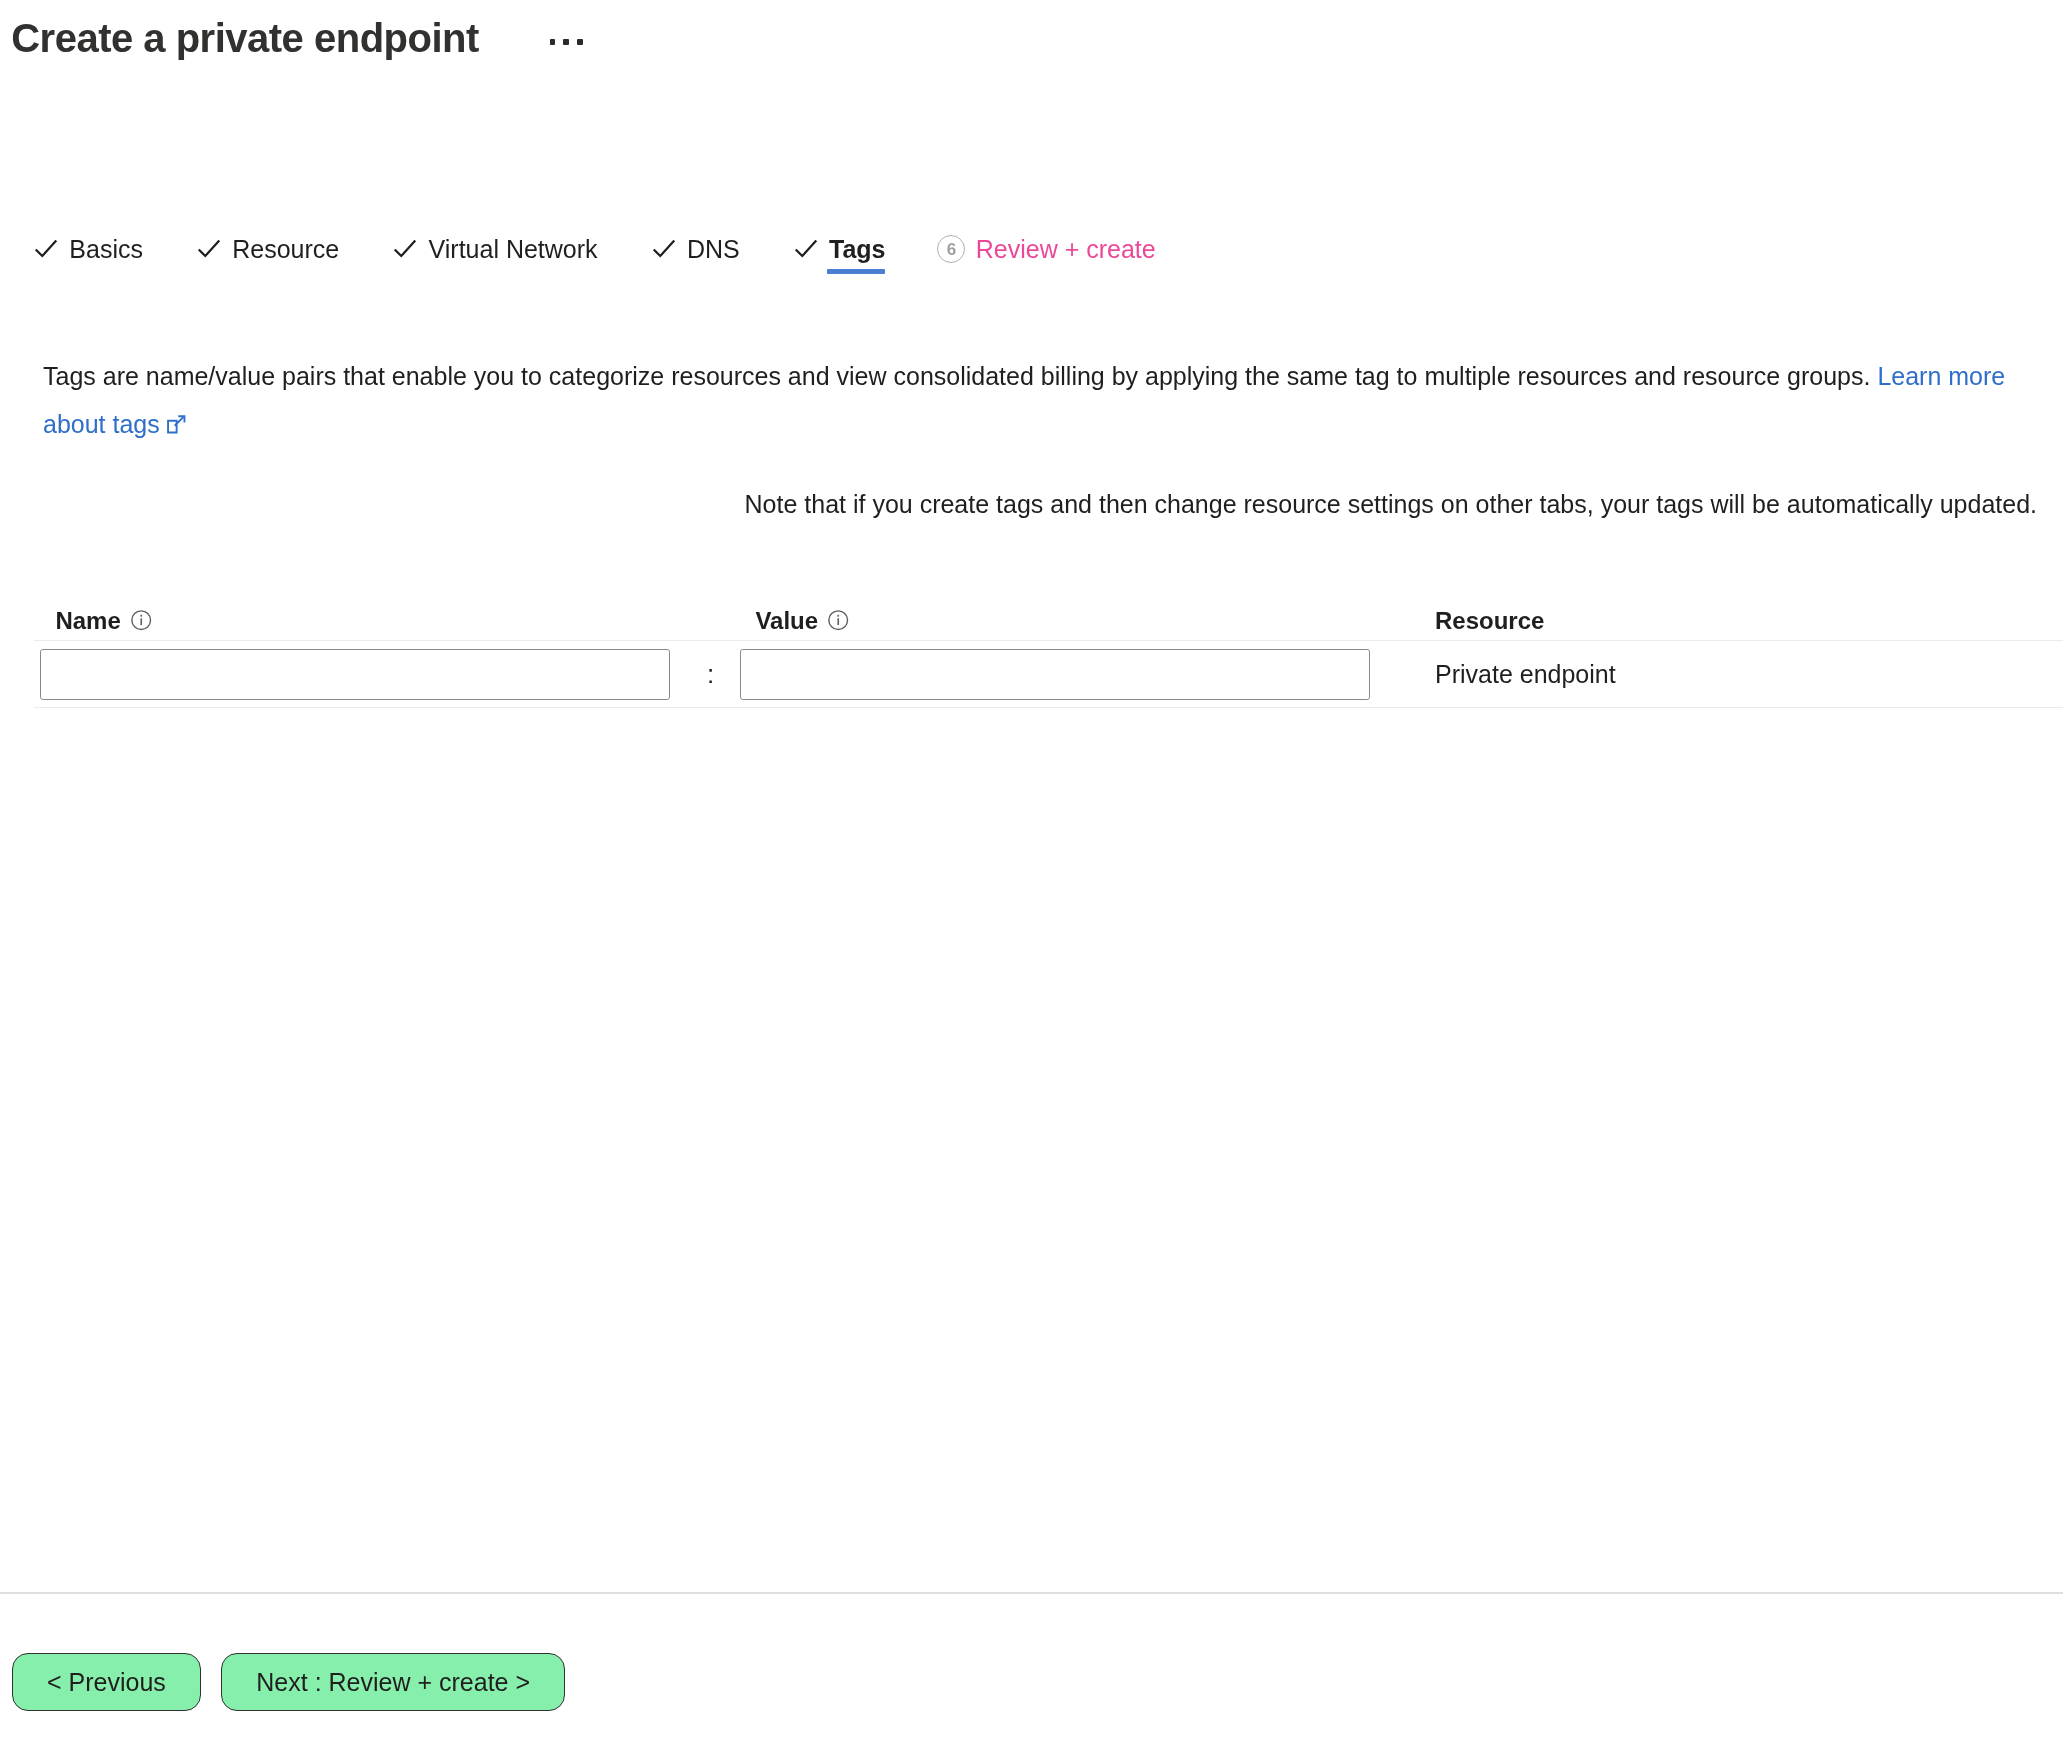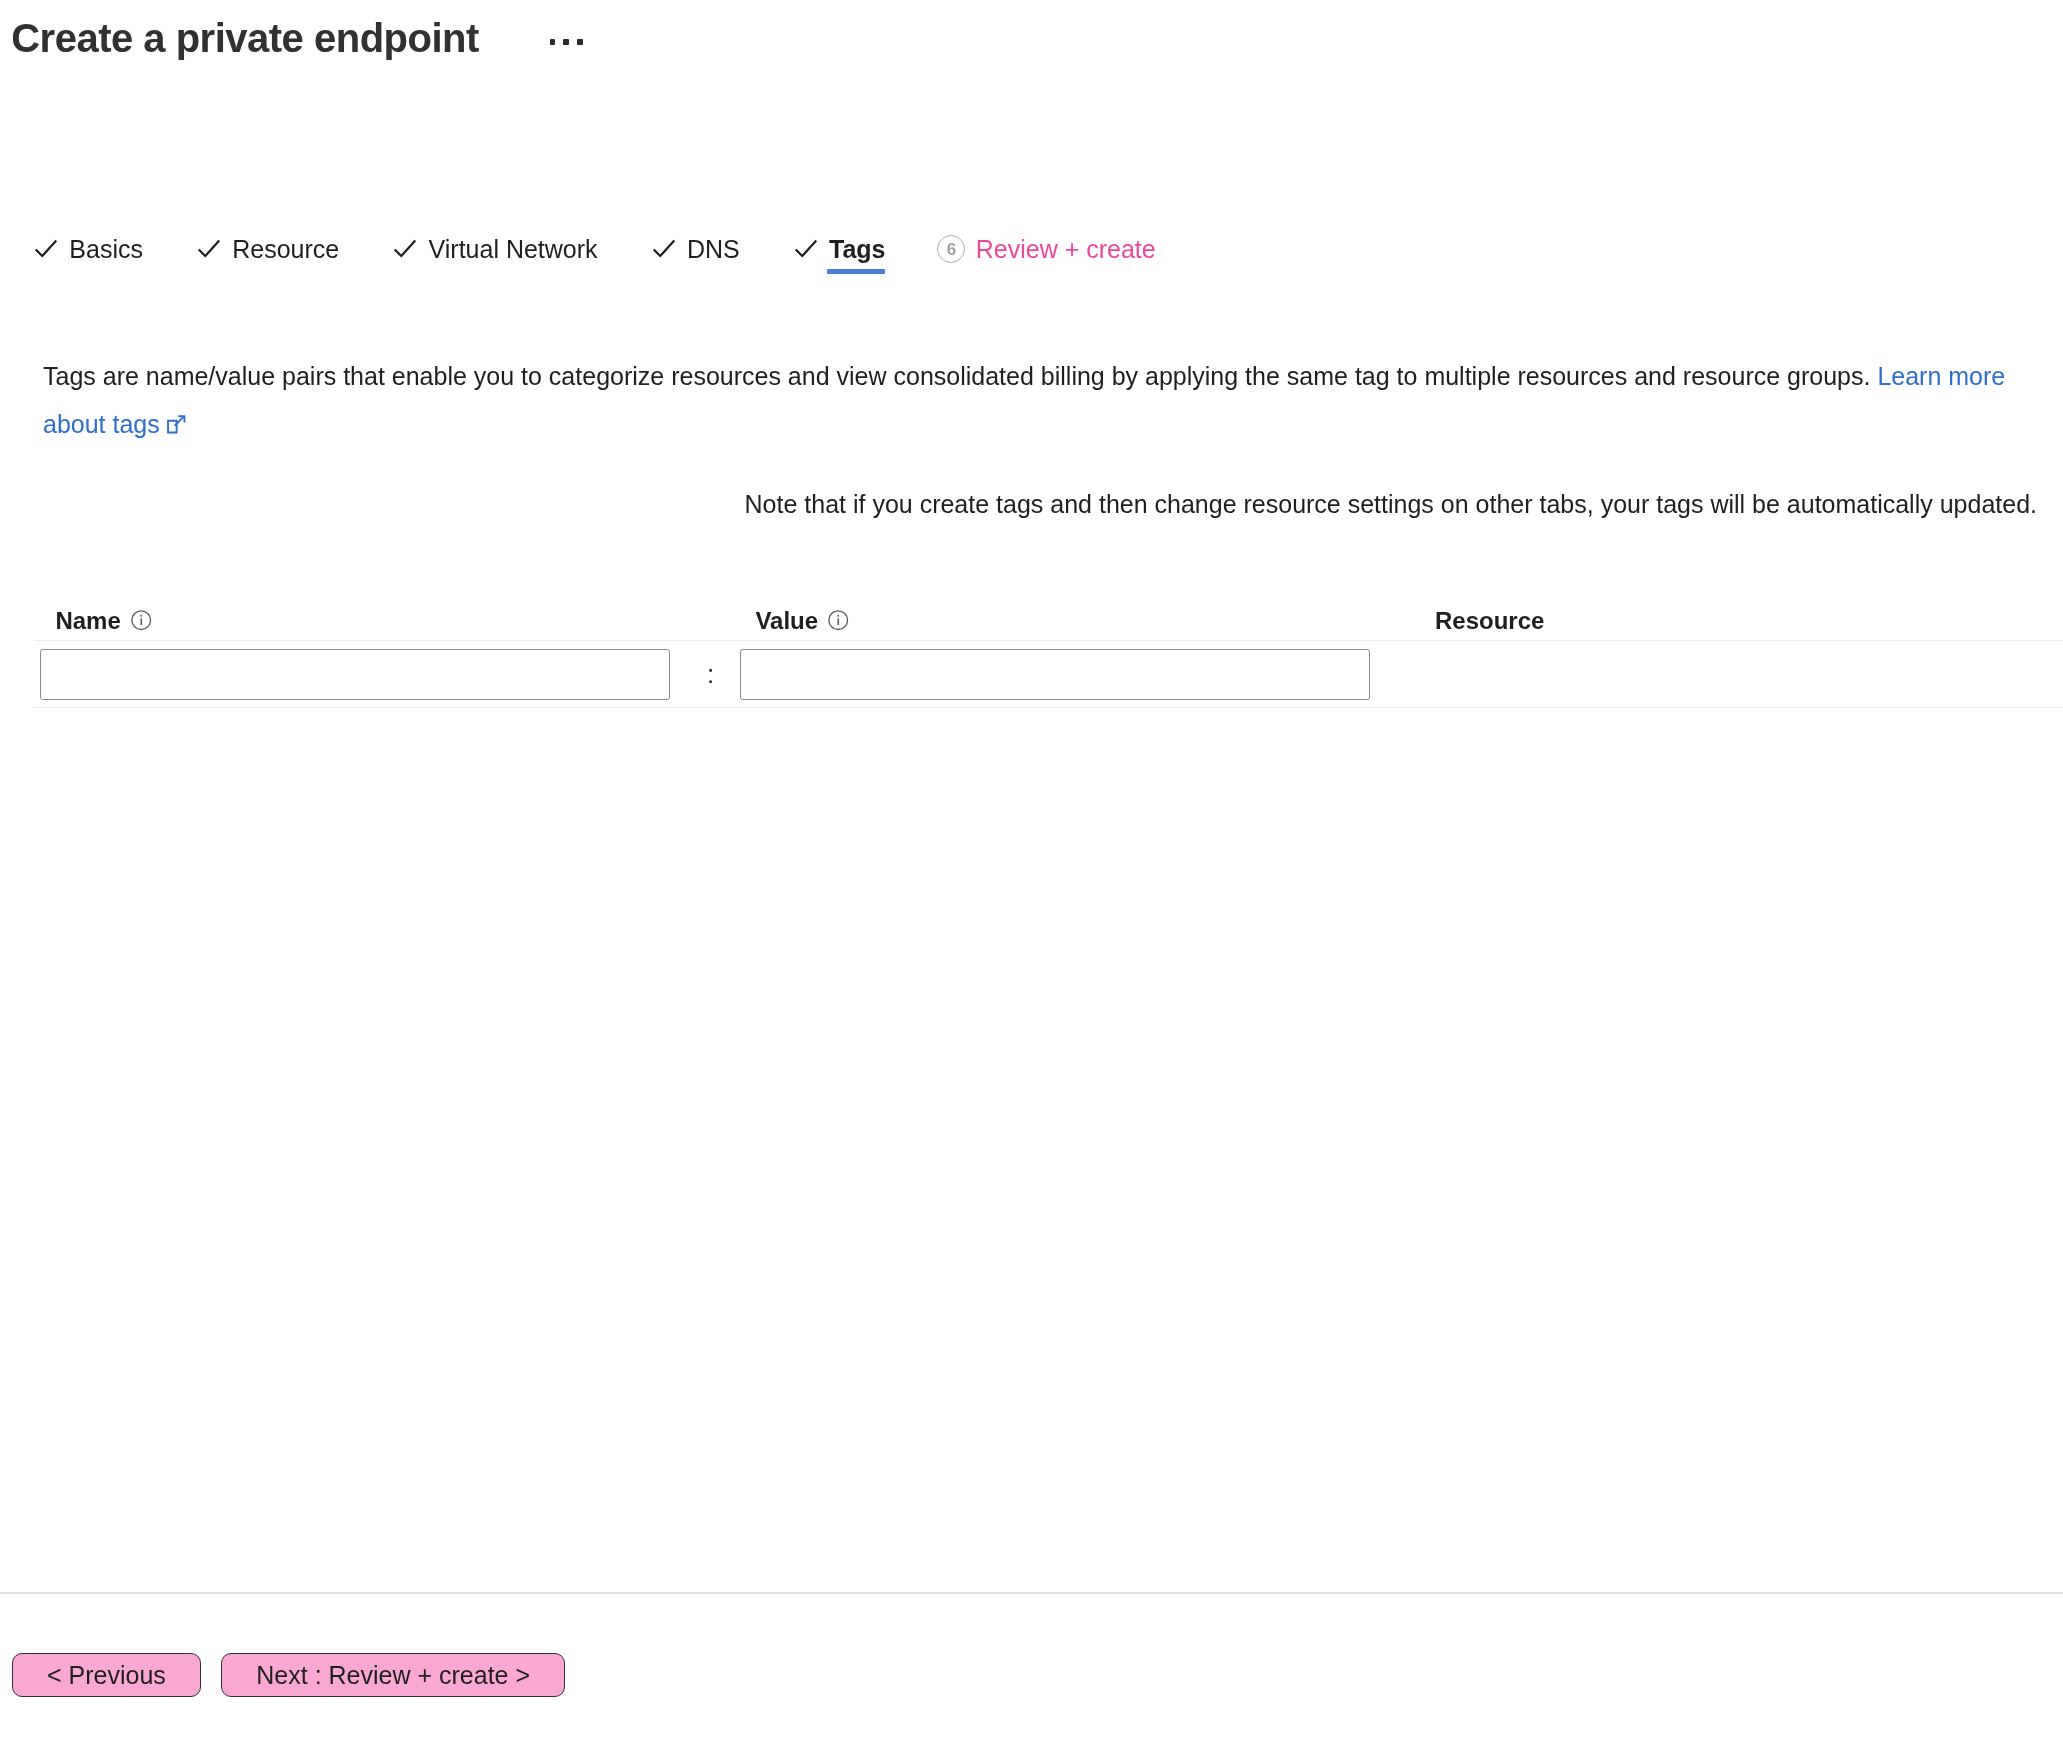--- a/index.html
+++ b/index.html
@@ -233,26 +233,26 @@
   }
   .footer {
     position: absolute;
     left: 12px;
     top: 1653px;
     display: flex;
     align-items: center;
     gap: 20.5px;
   }
   .btn {
-    height: 44px;
+    height: 58px;
     min-width: 56px;
     padding: 0 34px;
-    background: #f9a8d4;
+    background: #86efac;
     border: 1.9px solid #323130;
-    border-radius: 10px;
+    border-radius: 16px;
     font-family: "Liberation Sans", sans-serif;
     font-size: 25px;
     color: #201f1e;
     cursor: pointer;
     display: flex;
     align-items: center;
     justify-content: center;
     white-space: nowrap;
     line-height: 1;
   }
@@ -370,20 +370,23 @@
   </div>
 
   <div class="tt-row">
     <div class="col-name">
       <input class="tag-input" type="text" value="" style="">
     </div>
     <div class="col-sep">:</div>
     <div class="col-value">
       <input class="tag-input" type="text" value="" style="">
     </div>
+    <div class="col-res">
+      <span class="cell-res">Private endpoint</span>
+    </div>
   </div>
 
 </div>
 
 <div class="footer-divider"></div>
 <div class="footer">
   <button class="btn">&lt; Previous</button>
   <button class="btn">Next : Review + create &gt;</button>
 </div>
 

